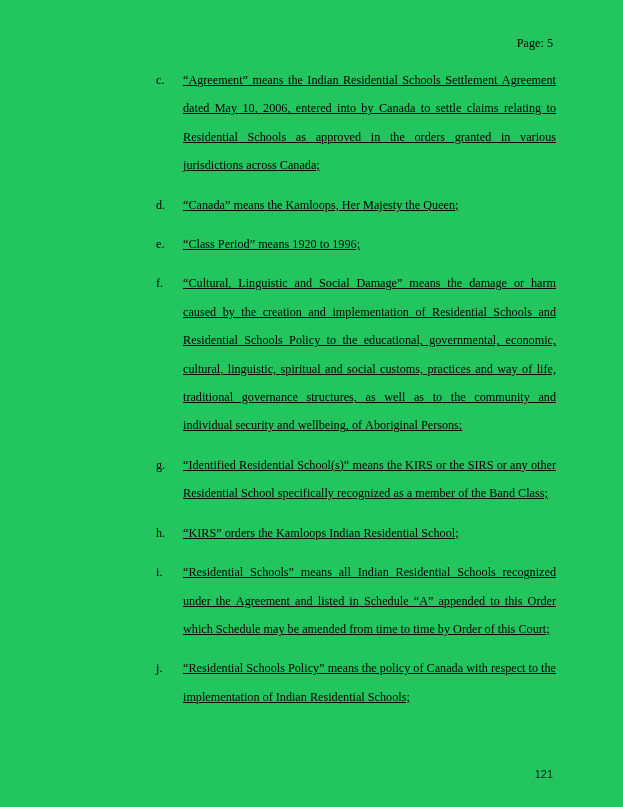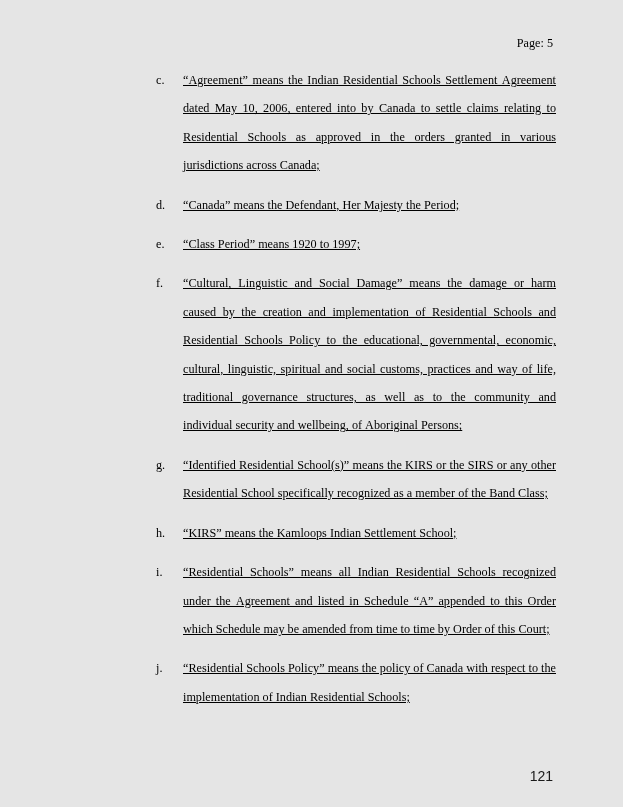--- a/index.html
+++ b/index.html
@@ -4,21 +4,21 @@
 <style>
   html, body {
     margin: 0;
     padding: 0;
     background: #ffffff;
   }
   .page {
     position: relative;
     width: 623px;
     height: 807px;
-    background: #e5e5e5;
+    background: #22c55e;
     color: #000000;
     font-family: "Liberation Serif", serif;
     font-size: 12.2px;
     font-kerning: none;
     overflow: hidden;
   }
   .page-header {
     position: absolute;
     top: 36px;
     right: 70px;
@@ -44,61 +44,61 @@
     flex: 0 0 373px;
     width: 373px;
     text-align: justify;
     text-decoration: underline;
   }
   .page-number {
     position: absolute;
     top: 768px;
     right: 70px;
     font-family: "Liberation Sans", sans-serif;
-    font-size: 14px;
+    font-size: 11px;
     color: #1a1a1a;
   }
 </style>
 </head>
 <body>
 
 <div class="page">
 
   <div class="page-header">Page: 5</div>
 
   <div class="definitions">
 
     <div class="definition-item">
       <span class="definition-letter">c.</span>
       <span class="definition-text">“Agreement” means the Indian Residential Schools Settlement Agreement dated May 10, 2006, entered into by Canada to settle claims relating to Residential Schools as approved in the orders granted in various jurisdictions across Canada;</span>
     </div>
 
     <div class="definition-item">
       <span class="definition-letter">d.</span>
-      <span class="definition-text">“Canada” means the Defendant, Her Majesty the Period;</span>
+      <span class="definition-text">“Canada” means the Kamloops, Her Majesty the Queen;</span>
     </div>
 
     <div class="definition-item">
       <span class="definition-letter">e.</span>
-      <span class="definition-text">“Class Period” means 1920 to 1997;</span>
+      <span class="definition-text">“Class Period” means 1920 to 1996;</span>
     </div>
 
     <div class="definition-item">
       <span class="definition-letter">f.</span>
       <span class="definition-text">“Cultural, Linguistic and Social Damage” means the damage or harm caused by the creation and implementation of Residential Schools and Residential Schools Policy to the educational, governmental, economic, cultural, linguistic, spiritual and social customs, practices and way of life, traditional governance structures, as well as to the community and individual security and wellbeing, of Aboriginal Persons;</span>
     </div>
 
     <div class="definition-item">
       <span class="definition-letter">g.</span>
       <span class="definition-text">“Identified Residential School(s)” means the KIRS or the SIRS or any other Residential School specifically recognized as a member of the Band Class;</span>
     </div>
 
     <div class="definition-item">
       <span class="definition-letter">h.</span>
-      <span class="definition-text">“KIRS” means the Kamloops Indian Settlement School;</span>
+      <span class="definition-text">“KIRS” orders the Kamloops Indian Residential School;</span>
     </div>
 
     <div class="definition-item">
       <span class="definition-letter">i.</span>
       <span class="definition-text">“Residential Schools” means all Indian Residential Schools recognized under the Agreement and listed in Schedule “A” appended to this Order which Schedule may be amended from time to time by Order of this Court;</span>
     </div>
 
     <div class="definition-item">
       <span class="definition-letter">j.</span>
       <span class="definition-text">“Residential Schools Policy” means the policy of Canada with respect to the implementation of Indian Residential Schools;</span>

